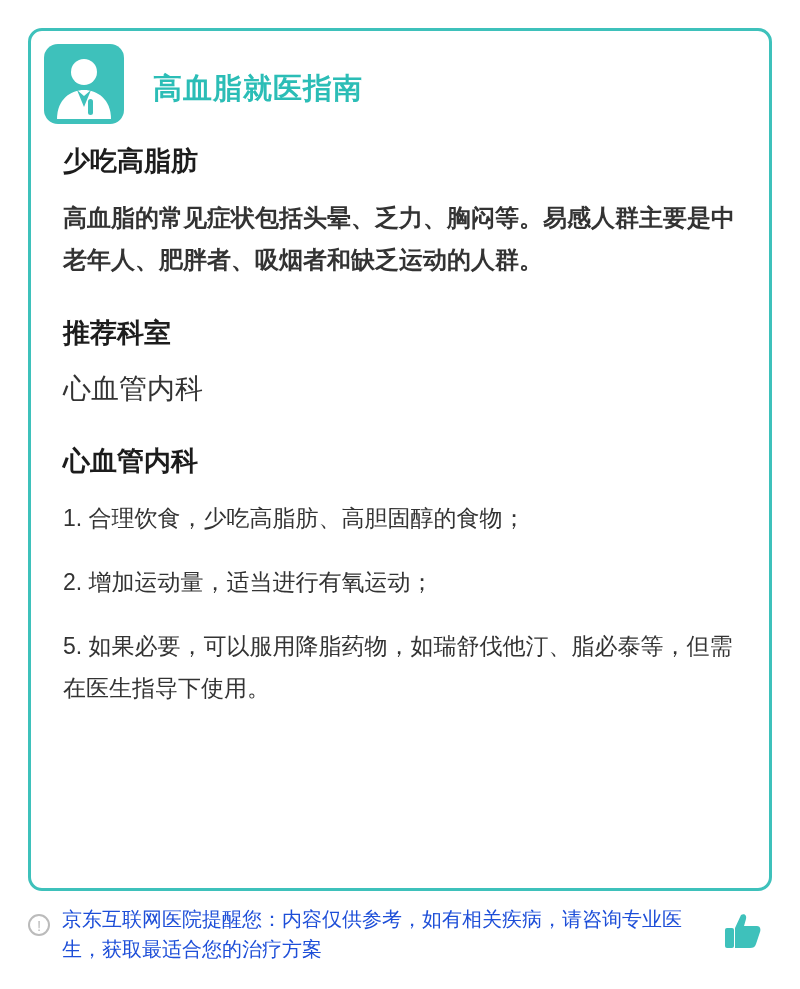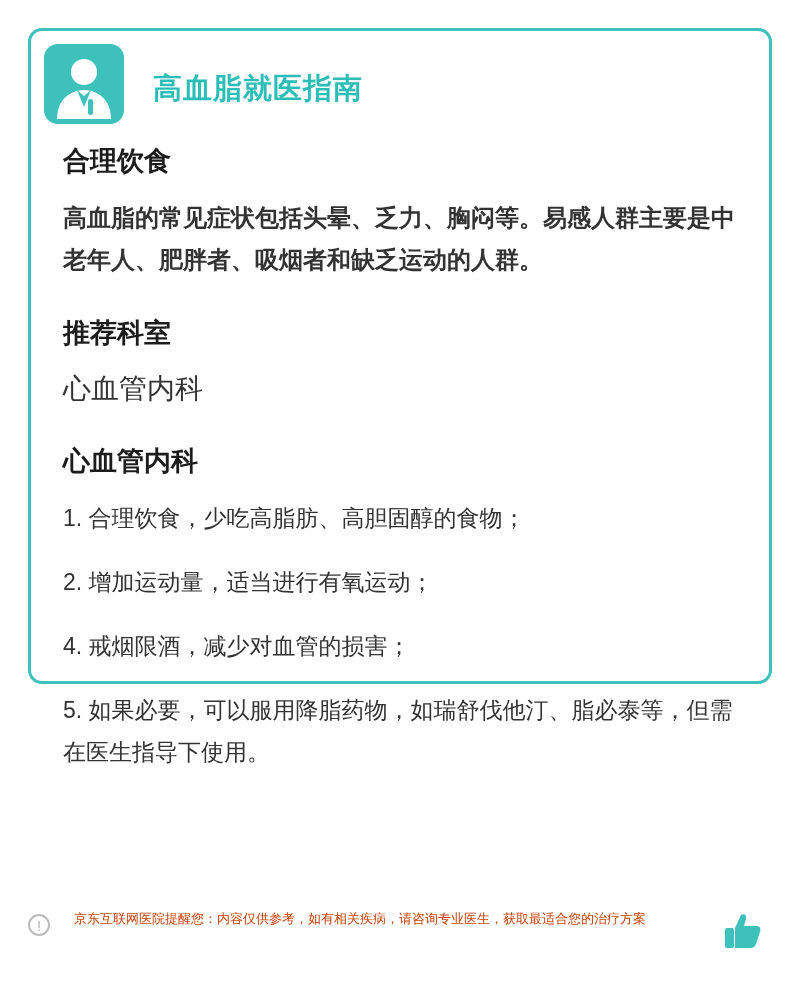--- a/index.html
+++ b/index.html
@@ -12,21 +12,21 @@
     background: #ffffff;
     font-family: "Liberation Sans", sans-serif;
     color: #222222;
     overflow: hidden;
   }
   .card {
     position: absolute;
     left: 28px;
     top: 28px;
     width: 744px;
-    height: 656px;
+    height: 863px;
     border: 3px solid #3ec1bb;
     border-radius: 14px;
     box-sizing: border-box;
     background: #ffffff;
   }
   .doctor-icon {
     position: absolute;
     left: 10px;
     top: 10px;
     width: 86px;
@@ -92,26 +92,26 @@
     border: 2px solid #bbbbbb;
     border-radius: 50%;
     box-sizing: border-box;
     color: #bbbbbb;
     font-size: 15px;
     line-height: 19px;
     text-align: center;
   }
   .footer-text {
     position: absolute;
-    left: 46px;
+    left: 34px;
     top: 4px;
     width: 640px;
-    font-size: 13px;
+    font-size: 20px;
     line-height: 30px;
-    color: #c2410c;
+    color: #1d4ed8;
   }
   .thumb {
     position: absolute;
     right: 6px;
     top: 8px;
     width: 46px;
     height: 46px;
   }
 </style>
 </head>
@@ -127,35 +127,34 @@
       <path d="M36 49 L43 66 L50 49 L43 55 Z" fill="#3ec1bb"></path>
       <rect x="47" y="58" width="5" height="16" rx="2.5" fill="#3ec1bb"></rect>
     </svg>
   </span>
 
   <div class="content">
 
     <h1 class="title">高血脂就医指南</h1>
 
     <div class="section">
-      <h2 class="section-title">合理饮食</h2>
+      <h2 class="section-title">少吃高脂肪</h2>
       <p class="paragraph">高血脂的常见症状包括头晕、乏力、胸闷等。易感人群主要是中老年人、肥胖者、吸烟者和缺乏运动的人群。</p>
     </div>
 
     <div class="section">
       <h2 class="section-title">推荐科室</h2>
       <p class="dept">心血管内科</p>
     </div>
 
     <div class="section">
       <h2 class="section-title">心血管内科</h2>
       <div class="tips">
         <p class="tip">1. 合理饮食，少吃高脂肪、高胆固醇的食物；</p>
         <p class="tip">2. 增加运动量，适当进行有氧运动；</p>
-        <p class="tip">4. 戒烟限酒，减少对血管的损害；</p>
         <p class="tip">5. 如果必要，可以服用降脂药物，如瑞舒伐他汀、脂必泰等，但需在医生指导下使用。</p>
       </div>
     </div>
 
   </div>
 </div>
 
 <div class="footer">
   <span class="footer-icon">!</span>
   <div class="footer-text">京东互联网医院提醒您：内容仅供参考，如有相关疾病，请咨询专业医生，获取最适合您的治疗方案</div>

